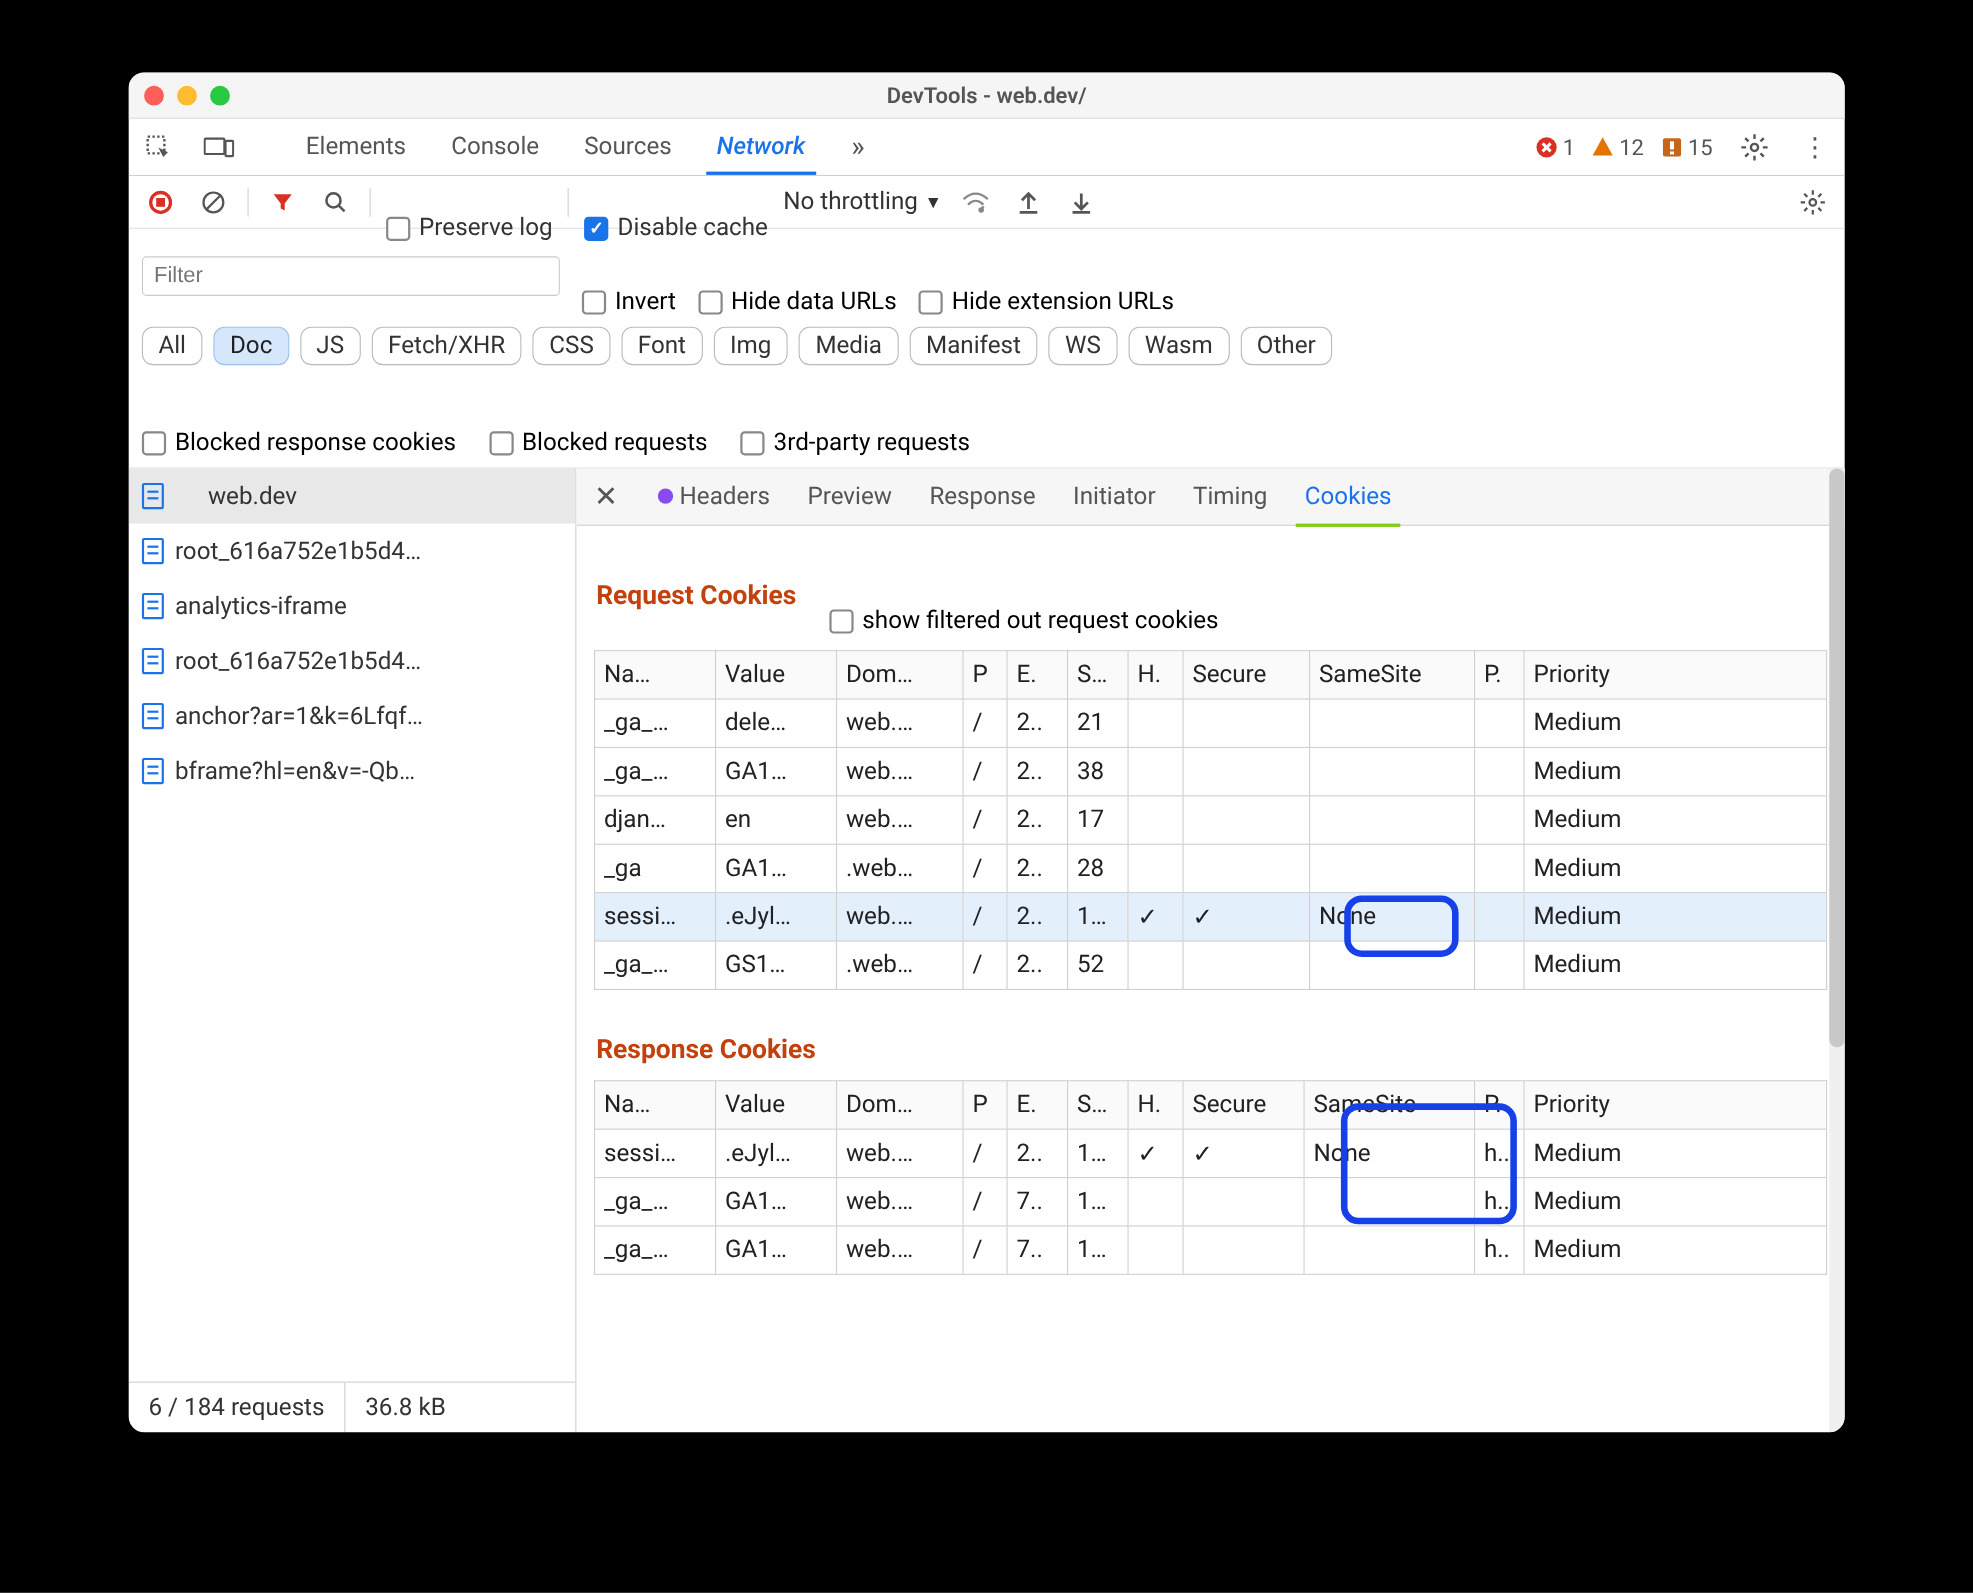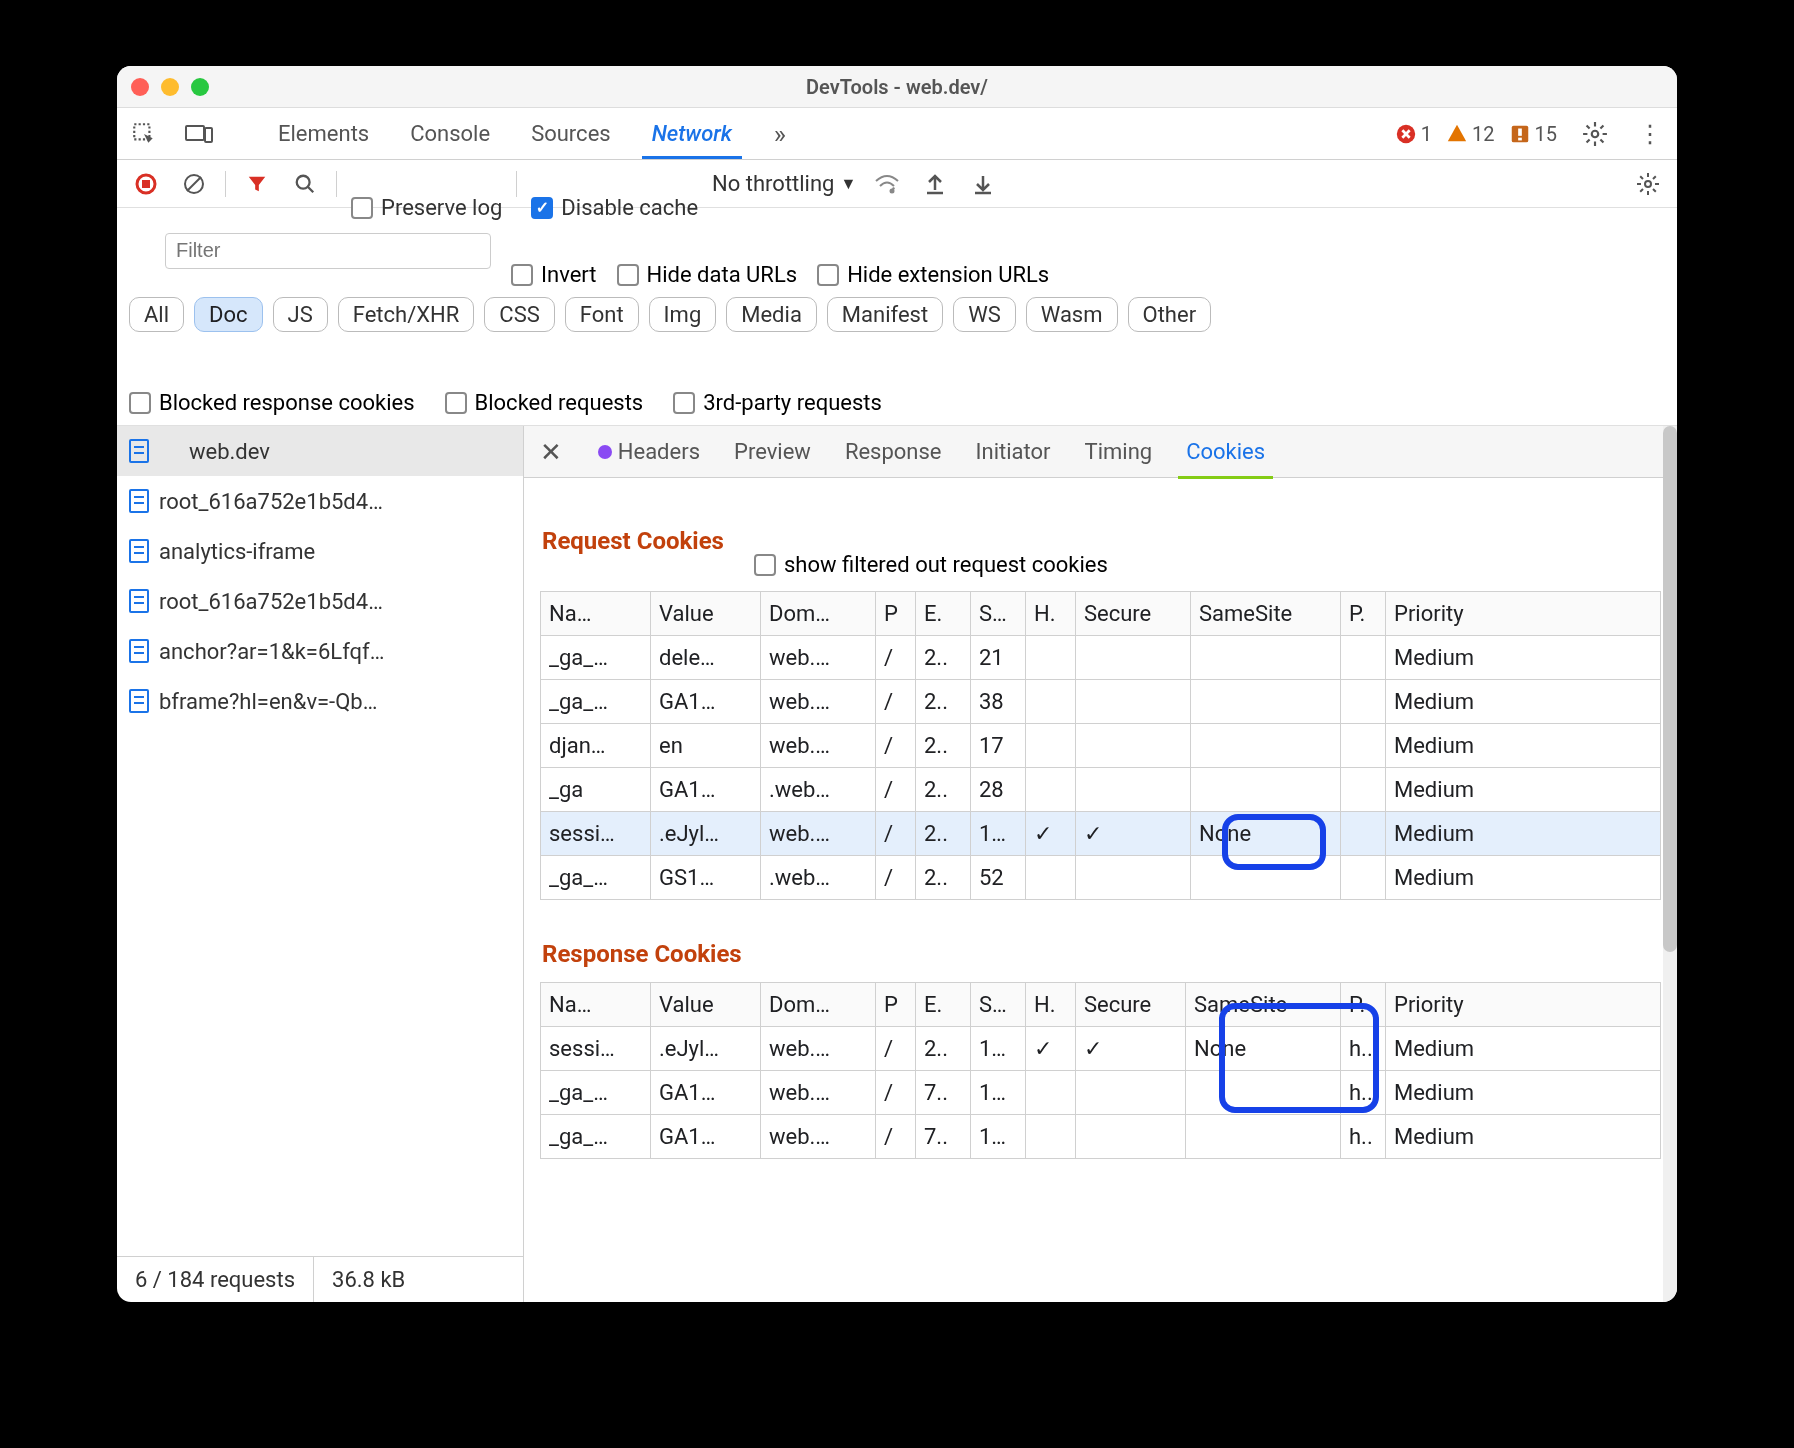--- a/index.html
+++ b/index.html
@@ -82,22 +82,22 @@
   .select-like { display: flex; align-items: center; gap: 6px; cursor: pointer; }
   
   .filter-row {
     padding: 6px 12px 4px;
     display: flex;
     align-items: center;
     gap: 20px;
     font-size: 22px;
   }
   .filter-input {
-    width: 326px; height: 36px; border: 1px solid #ccc; border-radius: 4px;
-    padding: 16px 10px; font-size: 20px; color: #333; margin-left: 36px;
+    width: 380px; height: 36px; border: 1px solid #ccc; border-radius: 4px;
+    padding: 16px 10px; font-size: 20px; color: #333;
   }
   
   .type-row {
     padding: 6px 12px;
     display: flex;
     gap: 10px;
     flex-wrap: wrap;
   }
   .chip {
     border: 1px solid #bbb; border-radius: 10px; padding: 4px 14px;

